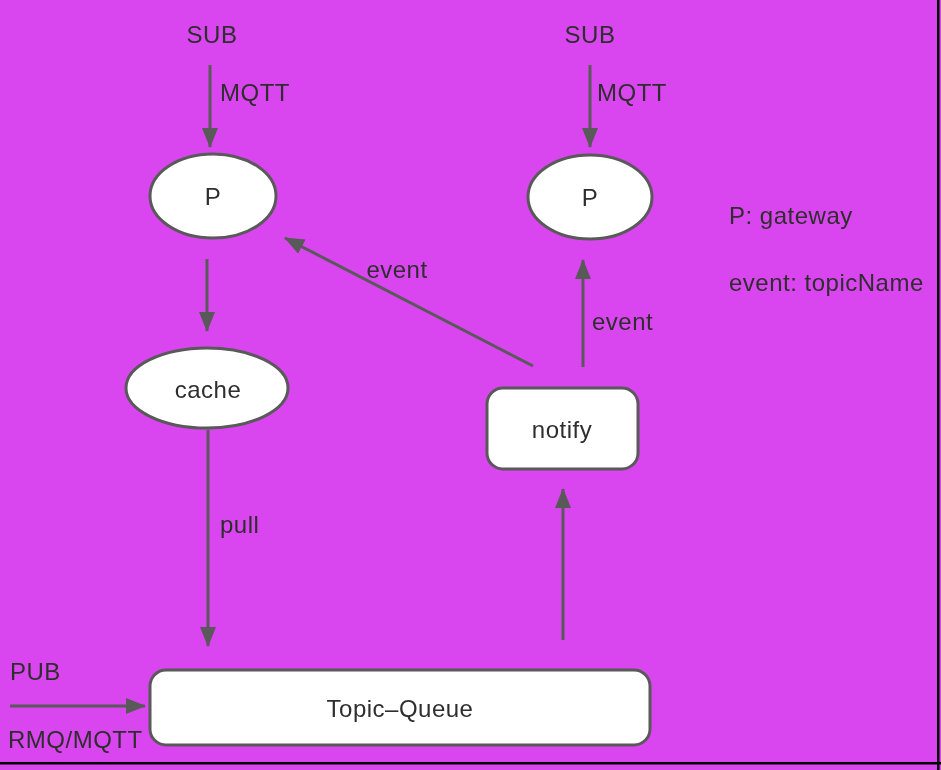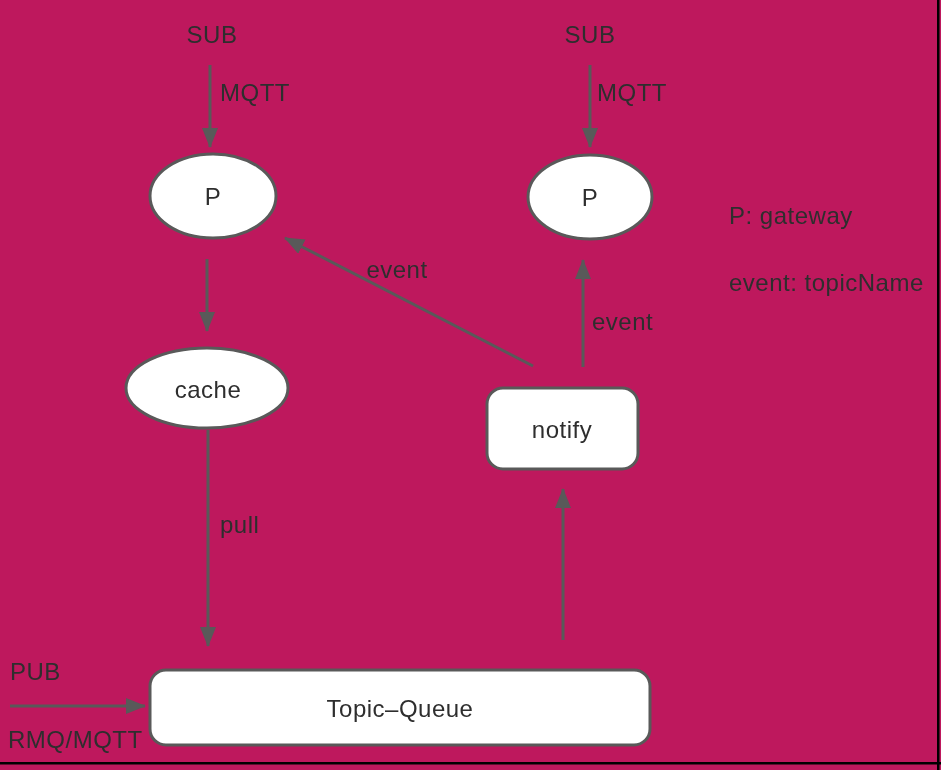--- a/index.html
+++ b/index.html
@@ -4,21 +4,21 @@
 <style>
   html, body {
     margin: 0;
     padding: 0;
     background: #ffffff;
   }
   .canvas {
     position: relative;
     width: 941px;
     height: 770px;
-    background: #be185d;
+    background: #d946ef;
     overflow: hidden;
     font-family: "Liberation Sans", "DejaVu Sans", sans-serif;
   }
   svg text {
     font-family: "Liberation Sans", "DejaVu Sans", sans-serif;
     font-size: 24px;
     fill: #2e2e2e;
     letter-spacing: 0.5px;
   }
   .shape {

